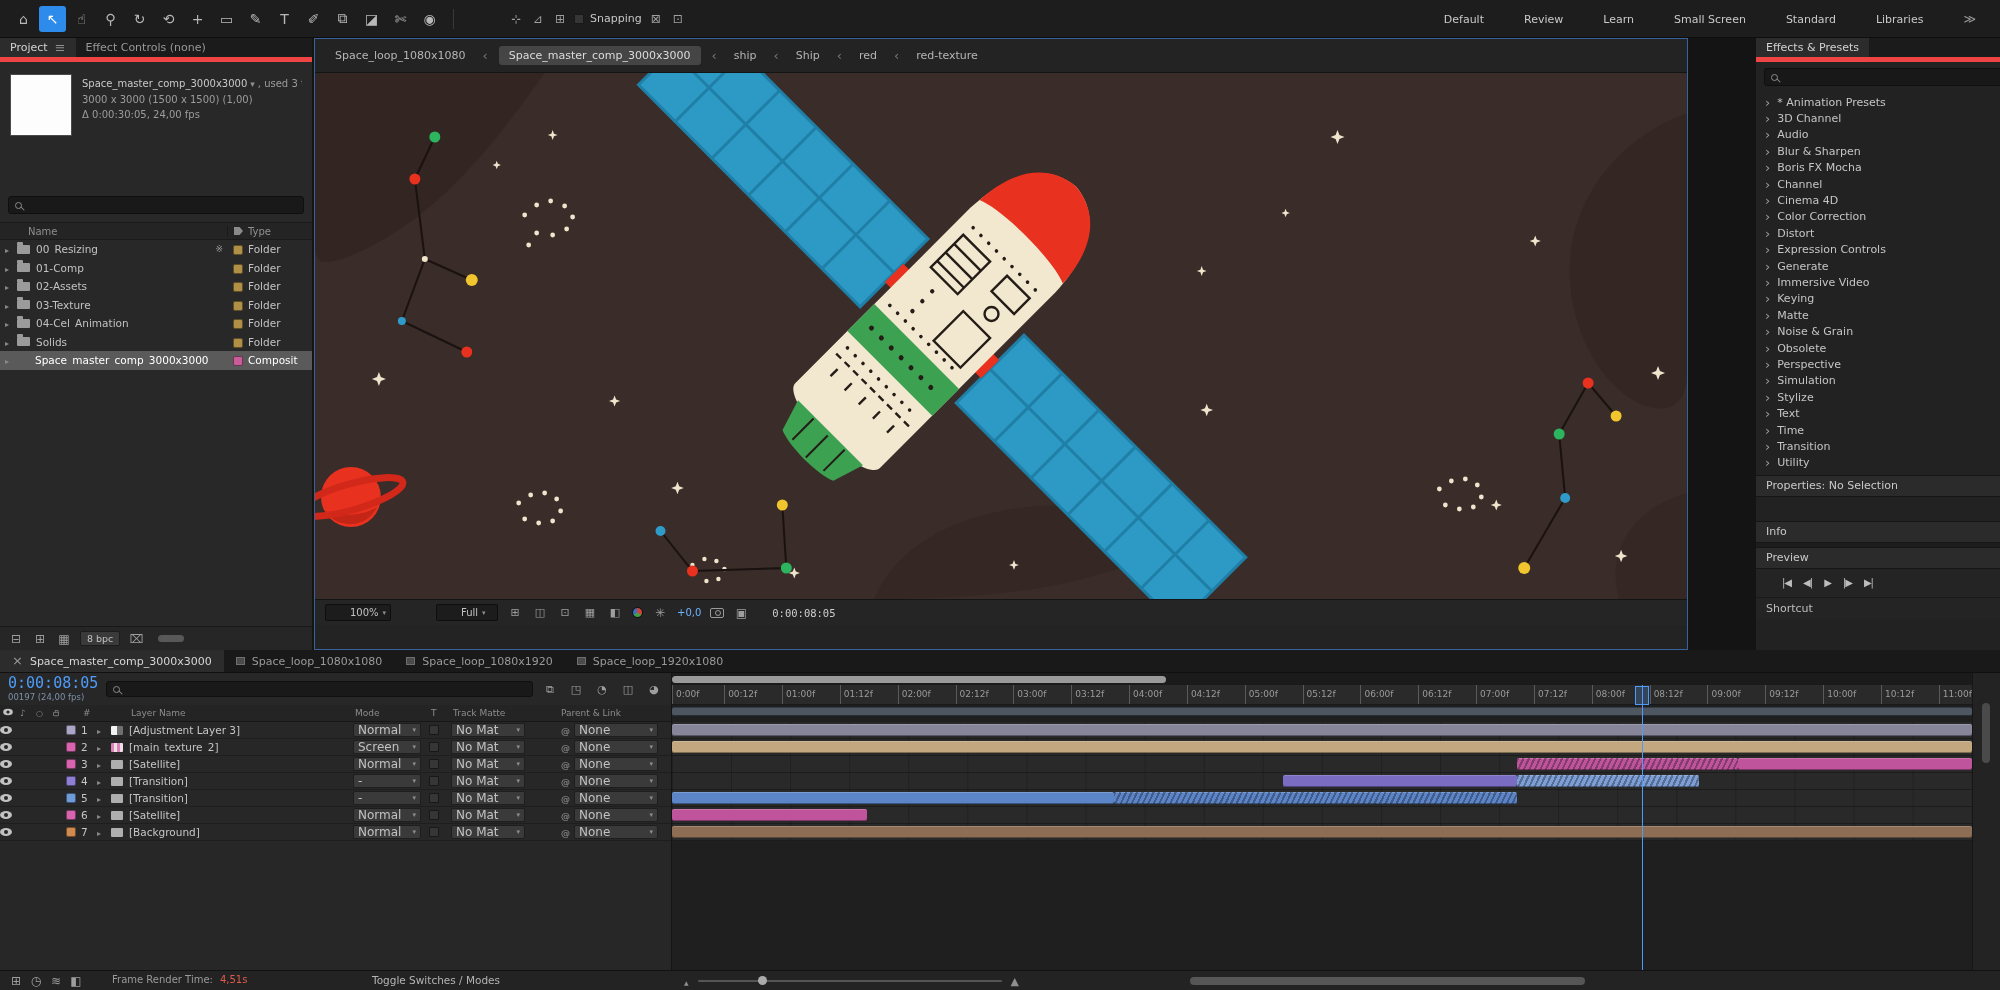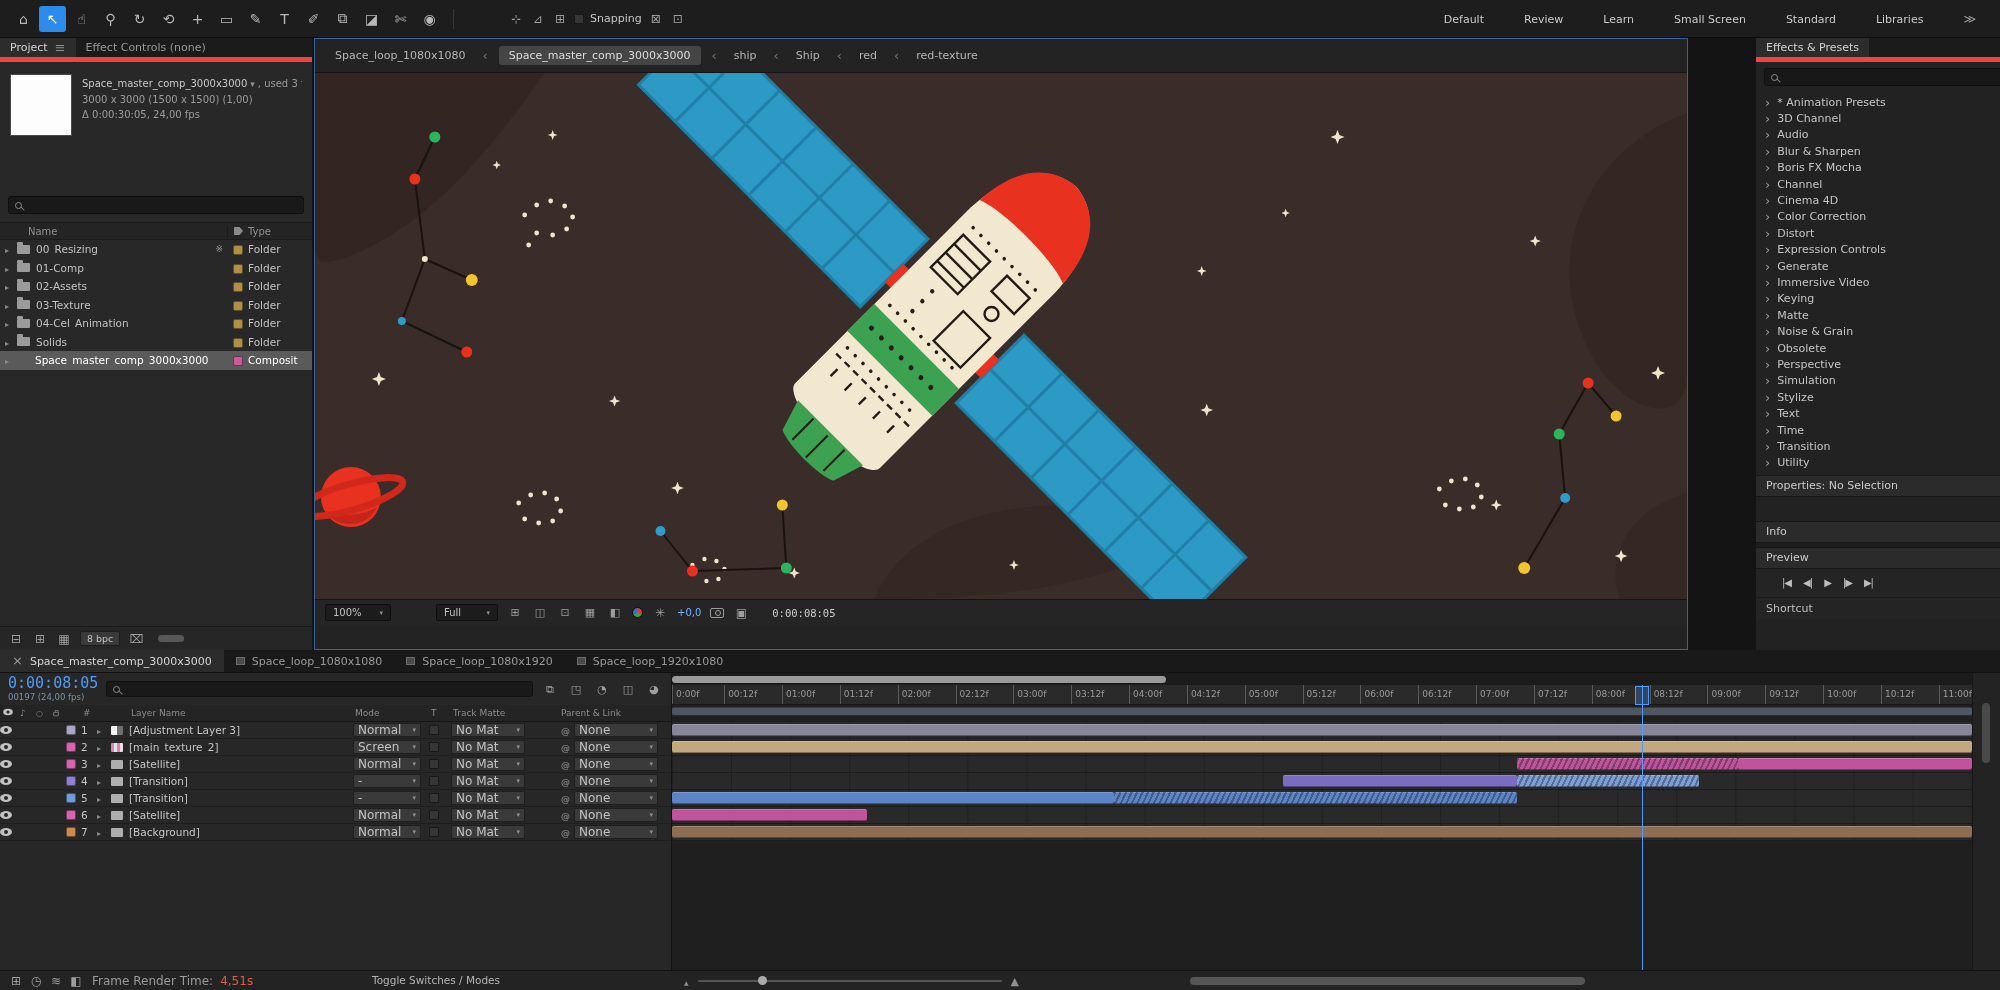--- a/index.html
+++ b/index.html
@@ -80,21 +80,21 @@
   .ctab{display:flex;align-items:center;gap:7px;background:#2b2b2b;padding:0 12px;color:#cfcfcf;font-size:11px}
   .crumbs{height:34px;background:#232323;border-bottom:1px solid #141414;display:flex;align-items:center;padding-left:14px;font-size:11px}
   .crumbwrap{display:flex;align-items:center}
   .crumbwrap:first-child .crumb-sep{display:none}
   .crumb-sep::before{content:"‹";color:#787878;margin:0 11px;font-size:13px}
   .crumb{color:#b5b5b5;cursor:default;padding:3px 6px;border-radius:3px}
   .crumb.active{background:#454545;color:#dcdcdc;padding:3px 10px}
   .viewport{height:526px;position:relative;background:#3a2c28;overflow:hidden}
   .viewport svg{display:block;width:100%;height:100%}
   .cfooter{height:26px;background:#252525;border-top:1px solid #141414;display:flex;align-items:center;gap:9px;padding:0 10px}
-  .zoomddl,.resddl{background:#1c1c1c;border-color:#0e0e0e;height:17px;font-size:10px;padding:0 7px}
+  .zoomddl,.resddl{background:#1c1c1c;border-color:#0e0e0e;height:17px;font-size:10px;padding:0 24px}
   .zoomddl{width:66px}
   .resddl{width:62px;margin-left:36px}
   .cfi{font-size:11px}
   .rgbdot{width:11px;height:11px;border-radius:50%;background:conic-gradient(#d04438 0 33%,#44a048 33% 66%,#3b6fc4 66% 100%);border:1px solid #111}
   .exposure{color:#6fb3ff;font-size:10px}
   .cam{width:14px;height:10px;border:1px solid #9a9a9a;border-radius:2px;position:relative;display:inline-block}
   .cam::after{content:"";position:absolute;top:1.5px;left:4px;width:4px;height:4px;border:1px solid #9a9a9a;border-radius:50%}
   .ctimecode{color:#cfcfcf;font-size:10.5px;margin-left:14px;font-family:"DejaVu Sans Mono",monospace}
 
   
@@ -153,21 +153,21 @@
   .tbar{position:absolute;top:2px;height:12px;border-radius:2px;box-shadow:inset 0 -1px 0 rgba(0,0,0,.35),inset 0 1px 0 rgba(255,255,255,.18)}
   .tbar.hatch::after{content:"";position:absolute;inset:0;border-radius:2px;background:repeating-linear-gradient(115deg,rgba(15,15,25,.35) 0 2px,transparent 2px 5px)}
   .cti{position:absolute;top:12px;bottom:0;width:1.5px;background:#4f9cf8;z-index:6}
   .cti-head{position:absolute;top:13px;height:19px;width:14px;background:rgba(80,150,240,.25);border:1px solid #4f9cf8;z-index:6}
   .tl-gutter{position:absolute;top:23px;right:0;width:28px;bottom:0;background:#232323;border-left:1px solid #161616}
   .gthumb{position:absolute;top:30px;left:9px;width:8px;height:60px;background:#4a4a4a;border-radius:4px}
 
   
   .statusbar{position:absolute;top:970px;left:0;width:2000px;height:20px;background:#232323;border-top:1px solid #121212}
   .sb-icons{position:absolute;left:8px;top:2px;display:flex;gap:4px}
-  .sb-render{position:absolute;left:92px;top:3px;font-size:12px;color:#9a9a9a}
+  .sb-render{position:absolute;left:112px;top:3px;font-size:10px;color:#9a9a9a}
   .sbv{color:#e05c49;margin-left:7px}
   .sb-toggle{position:absolute;left:372px;top:3px;font-size:10.5px;color:#b5b5b5}
   .sb-slider{position:absolute;left:684px;top:0;width:335px;height:20px;display:flex;align-items:center;gap:9px}
   .mtn{color:#8f8f8f;line-height:1}
   .mtn.small::before{content:"▲";font-size:6px}
   .mtn.big::before{content:"▲";font-size:11px}
   .sl-track{flex:1;height:2px;background:#555;position:relative;border-radius:1px}
   .sl-thumb{position:absolute;left:20%;top:-4px;width:9px;height:9px;border-radius:50%;background:#ababab}
   .sb-scroll{position:absolute;left:1190px;top:6px;width:395px;height:8px;background:#565656;border-radius:4px}
 </style>

